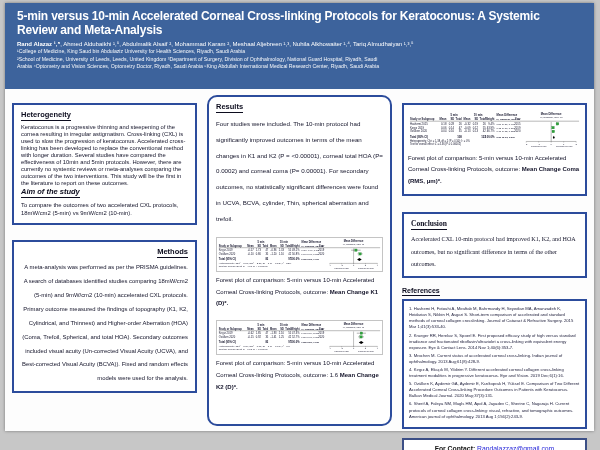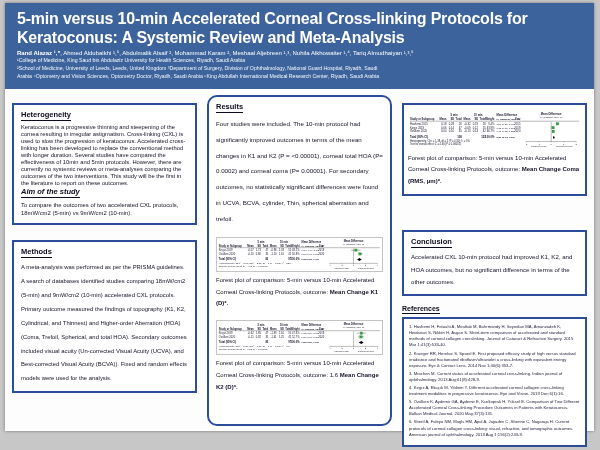--- a/index.html
+++ b/index.html
@@ -1,47 +1,47 @@
 <!DOCTYPE html>
 <html><head>
 <meta charset="utf-8">
 <style>
   html,body{margin:0;padding:0;}
   .screen{position:relative;width:600px;height:450px;background:#c7c7c7;font-family:"Liberation Sans",sans-serif;overflow:hidden;}
   .poster{position:absolute;top:3px;left:5px;width:589px;height:428px;background:#fdfdfd;box-shadow:0 0 3px rgba(0,0,0,.4);}
   
   .hdr{position:absolute;top:0;left:0;right:0;height:86px;background:#3d639c;color:#fff;padding:6px 12px 0;box-sizing:border-box;}
-  .hdr h1{margin:0;font-size:16px;line-height:1.2;font-weight:bold;letter-spacing:-0.2px;}
+  .hdr h1{margin:0;font-size:12px;line-height:1.2;font-weight:bold;letter-spacing:-0.2px;}
   .authors{margin-top:3px;font-size:6px;}
   .authors .lead{font-weight:bold;}
   .affil{font-size:5.2px;line-height:1.5;margin-top:1px;opacity:.96;}
   
   .cols{position:absolute;top:92px;left:7px;right:7px;bottom:5px;display:flex;gap:10px;}
   .col{position:relative;flex:1;min-width:0;}
   .box{border:2px solid #2c4c9c;background:#fff;padding:5px 7px;box-sizing:border-box;}
   h2.sec{font-size:7.5px;margin:0 0 3px;font-weight:bold;color:#0c0c1e;}
   h2.sec span{display:inline-block;border-bottom:1px solid #0c0c1e;padding-bottom:1px;}
   .p{font-size:5.8px;line-height:1.2;margin:0;color:#14142a;}
   .p-methods{font-size:5.9px;line-height:2.35;}
   .p-results{font-size:6.2px;line-height:2.55;}
   .p-aim{font-size:5.9px;line-height:1.5;}
   .p-conclusion{font-size:6.1px;line-height:2.1;}
   .intro-box{margin-top:8px;}
   .aim-head{margin-top:10px;font-size:8px;font-style:italic;}
-  .methods-box{margin-top:15px;min-height:152px;}
+  .methods-box{margin-top:15px;min-height:152px;text-align:right;}
   .results-box{height:100%;border-radius:10px;}
   
   .forest{background:#fff;border:1px solid #c4c4c4;margin-top:10px;}
   .forest svg{display:block;width:100%;height:auto;}
   .cap{font-size:6px;line-height:1.95;margin:3px 0 2px;color:#14142a;}
   .cap b{font-weight:bold;}
   
   .plot-box{margin-top:8px;padding:6px 4px 4px;}
   .plot-box .forest{margin-top:0;border:none;}
-  .conclusion-box{margin-top:34px;}
+  .conclusion-box{margin-top:16px;font-family:Liberation Serif, serif;}
   h2.refs-head{font-size:7px;margin:9px 0 3px;font-weight:bold;color:#0c0c1e;}
   h2.refs-head span{display:inline-block;border-bottom:1px solid #0c0c1e;padding-bottom:1px;}
   .refs-box{padding:5px 5px;}
   .refs-box ol{list-style:none;margin:0;padding:0;}
   .refs-box li{font-size:4.2px;line-height:1.45;color:#1d1d3a;margin-bottom:2px;}
   .contact-box{margin-top:9px;border:2px solid #3c4f86;background:#fff;padding:5px 3px;text-align:center;font-size:6.8px;color:#111;}
   .contact-box .lbl{font-weight:bold;}
   .contact-box a{color:#2424d8;text-decoration:underline;cursor:pointer;}
 </style>
 </head>

